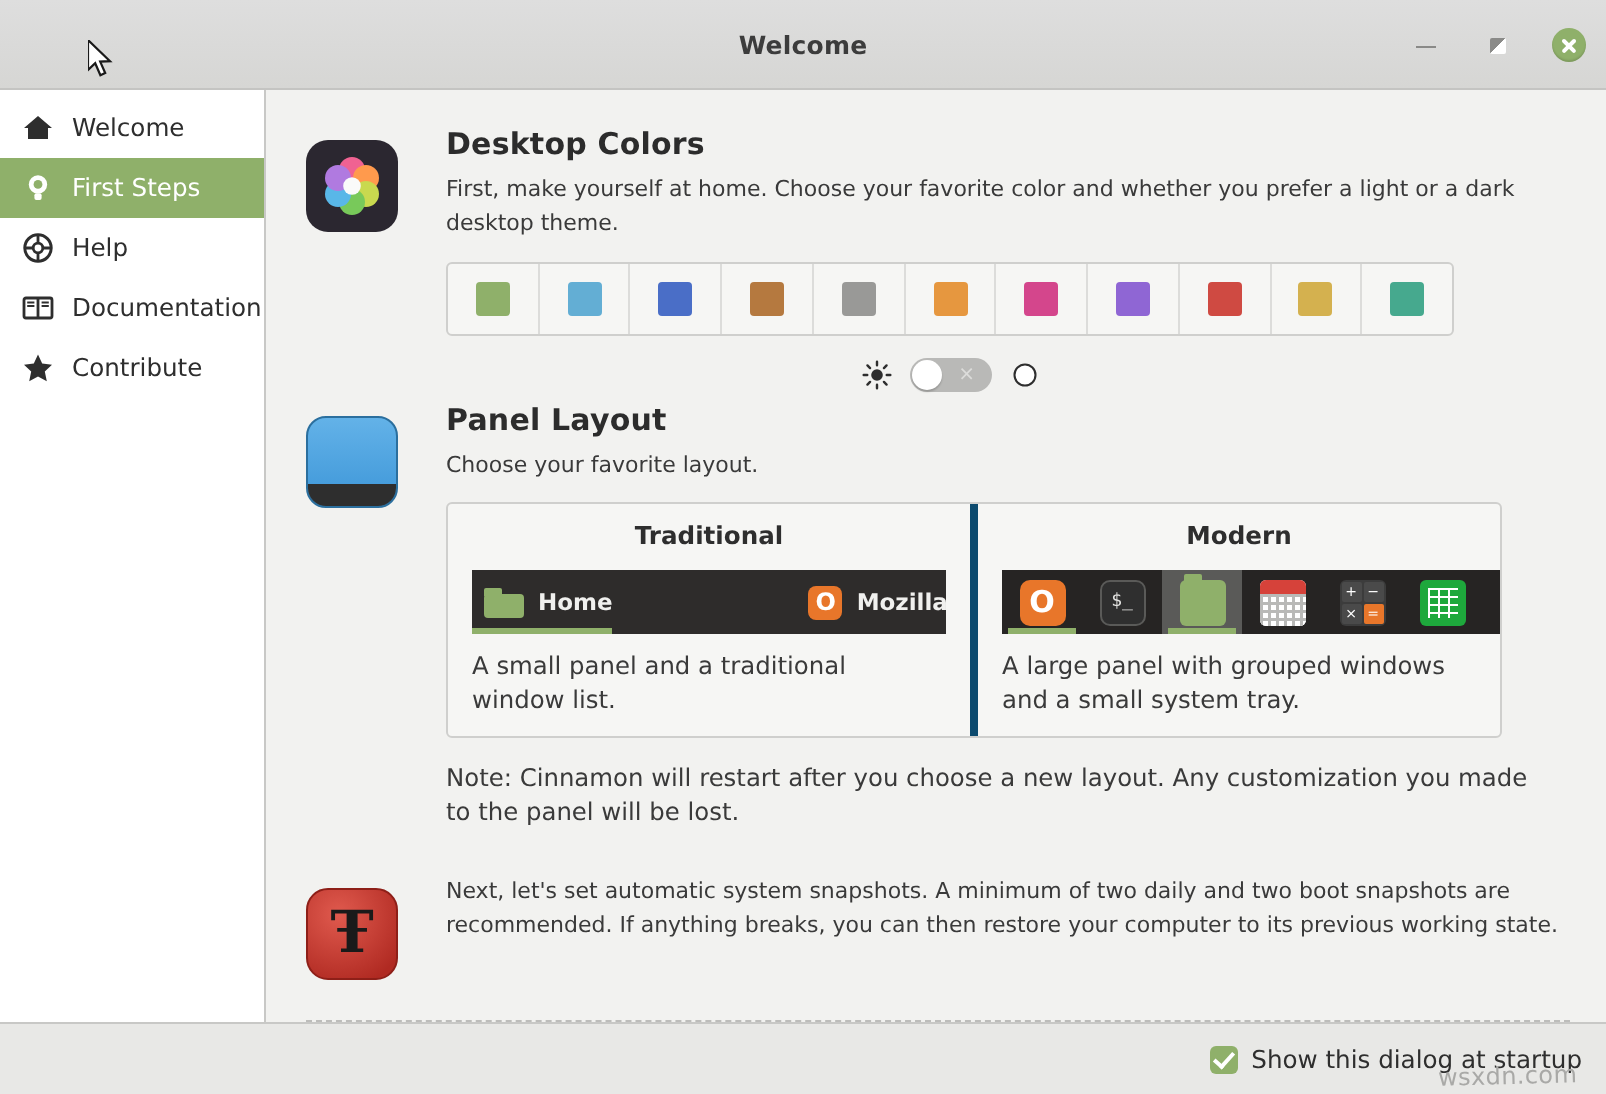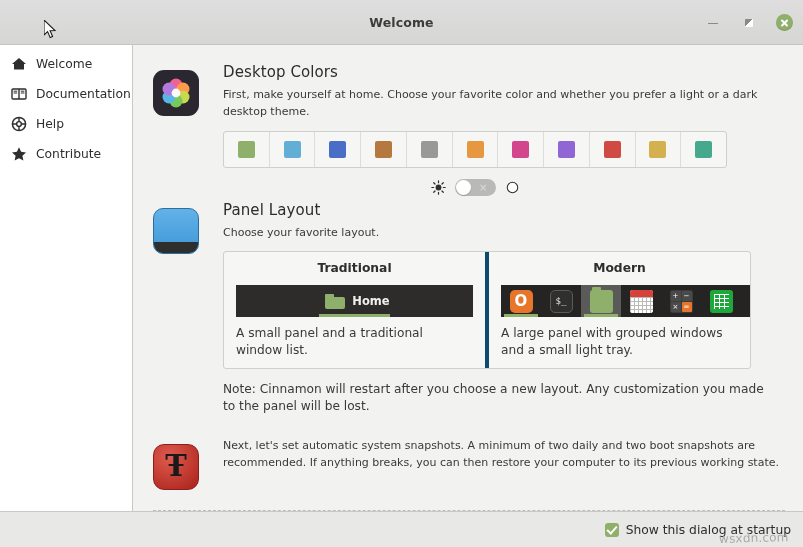--- a/index.html
+++ b/index.html
@@ -94,21 +94,21 @@
     overflow: hidden;
     position: relative;
   }
   .content-inner { padding: 18px 18px 0 20px; }
 
   .section { display: flex; gap: 18px; margin-bottom: 4px; }
   .sec-icon { width: 52px; flex: none; padding-top: 7px; }
   .sec-body { flex: 1; min-width: 0; }
 
   h2.sec-title {
-    font-size: 15px; font-weight: normal; color: #2c2c2c;
+    font-size: 15px; font-weight: bold; color: #2c2c2c;
     margin-bottom: 5px; letter-spacing: .1px;
   }
   p.sec-desc { font-size: 11px; color: #3a3a3a; line-height: 17px; }
 
   
   .ico-colors {
     width: 46px; height: 46px; border-radius: 11px;
     background: #2b2730; position: relative; overflow: hidden;
   }
   .ico-panel {
@@ -185,21 +185,21 @@
   }
   .layout-desc {
     font-size: 12.2px; color: #3a3a3a; line-height: 16.5px;
     padding: 8px 20px 10px 12px;
   }
 
   
   .prev-trad {
     height: 32px; background: #2e2c2b; margin: 0 12px;
     position: relative; overflow: hidden;
-    display: flex; align-items: center; flex-direction: column;
+    display: flex; align-items: center;
   }
   .prev-trad .task {
     display: flex; align-items: center; gap: 7px;
     padding-left: 6px; height: 100%;
     position: relative; flex: none;
   }
   .prev-trad .task-label { font-size: 11.5px; font-weight: bold; color: #f0f0ee; }
   .prev-trad .task.sel::after {
     content:""; position:absolute; left:0; right:0; bottom:0; height:3px; background:#8fb06a;
   }
@@ -315,37 +315,45 @@
 
     <div class="sidebar">
 
       <div class="side-item">
         <svg class="side-ico" viewBox="0 0 16 16">
           <path d="M8 2 L15 8 L13 8 L13 13.5 L3 13.5 L3 8 L1 8 Z" fill="#2e2e2e"></path>
         </svg>
         <span>Welcome</span>
       </div>
 
+      <div class="side-item active">
+        <svg class="side-ico" viewBox="0 0 16 16">
+          <circle cx="8" cy="6.2" r="4.6" fill="#ffffff"></circle>
+          <rect x="6.2" y="10.6" width="3.6" height="3.4" rx="1" fill="#ffffff"></rect>
+          <circle cx="8" cy="6.2" r="2.2" fill="#8fb06a"></circle>
+        </svg>
+        <span>First Steps</span>
+      </div>
+
+      <div class="side-item">
+        <svg class="side-ico" viewBox="0 0 16 16">
+          <circle cx="8" cy="8" r="6.6" fill="none" stroke="#2e2e2e" stroke-width="1.5"></circle>
+          <circle cx="8" cy="8" r="2.4" fill="none" stroke="#2e2e2e" stroke-width="1.4"></circle>
+          <path d="M8 1.4 L8 5.6 M8 10.4 L8 14.6 M1.4 8 L5.6 8 M10.4 8 L14.6 8" stroke="#2e2e2e" stroke-width="1.4"></path>
+        </svg>
+        <span>Help</span>
+      </div>
 
       <div class="side-item">
         <svg class="side-ico" viewBox="0 0 16 16">
           <rect x="1" y="3" width="14" height="10" rx="1" fill="none" stroke="#2e2e2e" stroke-width="1.4"></rect>
           <rect x="7.3" y="3" width="1.4" height="10" fill="#2e2e2e"></rect>
           <path d="M2.6 5.2 h3.6 M2.6 7 h3.6 M9.8 5.2 h3.6 M9.8 7 h3.6" stroke="#2e2e2e" stroke-width="1"></path>
         </svg>
         <span>Documentation</span>
-      </div>
-
-      <div class="side-item">
-        <svg class="side-ico" viewBox="0 0 16 16">
-          <circle cx="8" cy="8" r="6.6" fill="none" stroke="#2e2e2e" stroke-width="1.5"></circle>
-          <circle cx="8" cy="8" r="2.4" fill="none" stroke="#2e2e2e" stroke-width="1.4"></circle>
-          <path d="M8 1.4 L8 5.6 M8 10.4 L8 14.6 M1.4 8 L5.6 8 M10.4 8 L14.6 8" stroke="#2e2e2e" stroke-width="1.4"></path>
-        </svg>
-        <span>Help</span>
       </div>
 
       <div class="side-item">
         <svg class="side-ico" viewBox="0 0 16 16">
           <polygon points="8,1.2 10.1,5.8 15,6.4 11.4,9.8 12.4,14.6 8,12.2 3.6,14.6 4.6,9.8 1,6.4 5.9,5.8" fill="#2e2e2e"></polygon>
         </svg>
         <span>Contribute</span>
       </div>
 
     </div>
@@ -485,21 +493,21 @@
                       <i>+</i>
                         <i>−</i>
                         <i>×</i>
                         <i class="or">=</i>
                     </div>
                   </div>
                   <div class="mslot">
                     <div class="mi mi-sheet"></div>
                   </div>
                 </div>
-                <div class="layout-desc">A large panel with grouped windows and a small light tray.</div>
+                <div class="layout-desc">A large panel with grouped windows and a small system tray.</div>
               </div>
 
             </div>
 
             <div class="note">Note: Cinnamon will restart after you choose a new layout. Any customization you made to the panel will be lost.</div>
           </div>
         </div>
 
         <div class="section">
           <div class="sec-icon">

